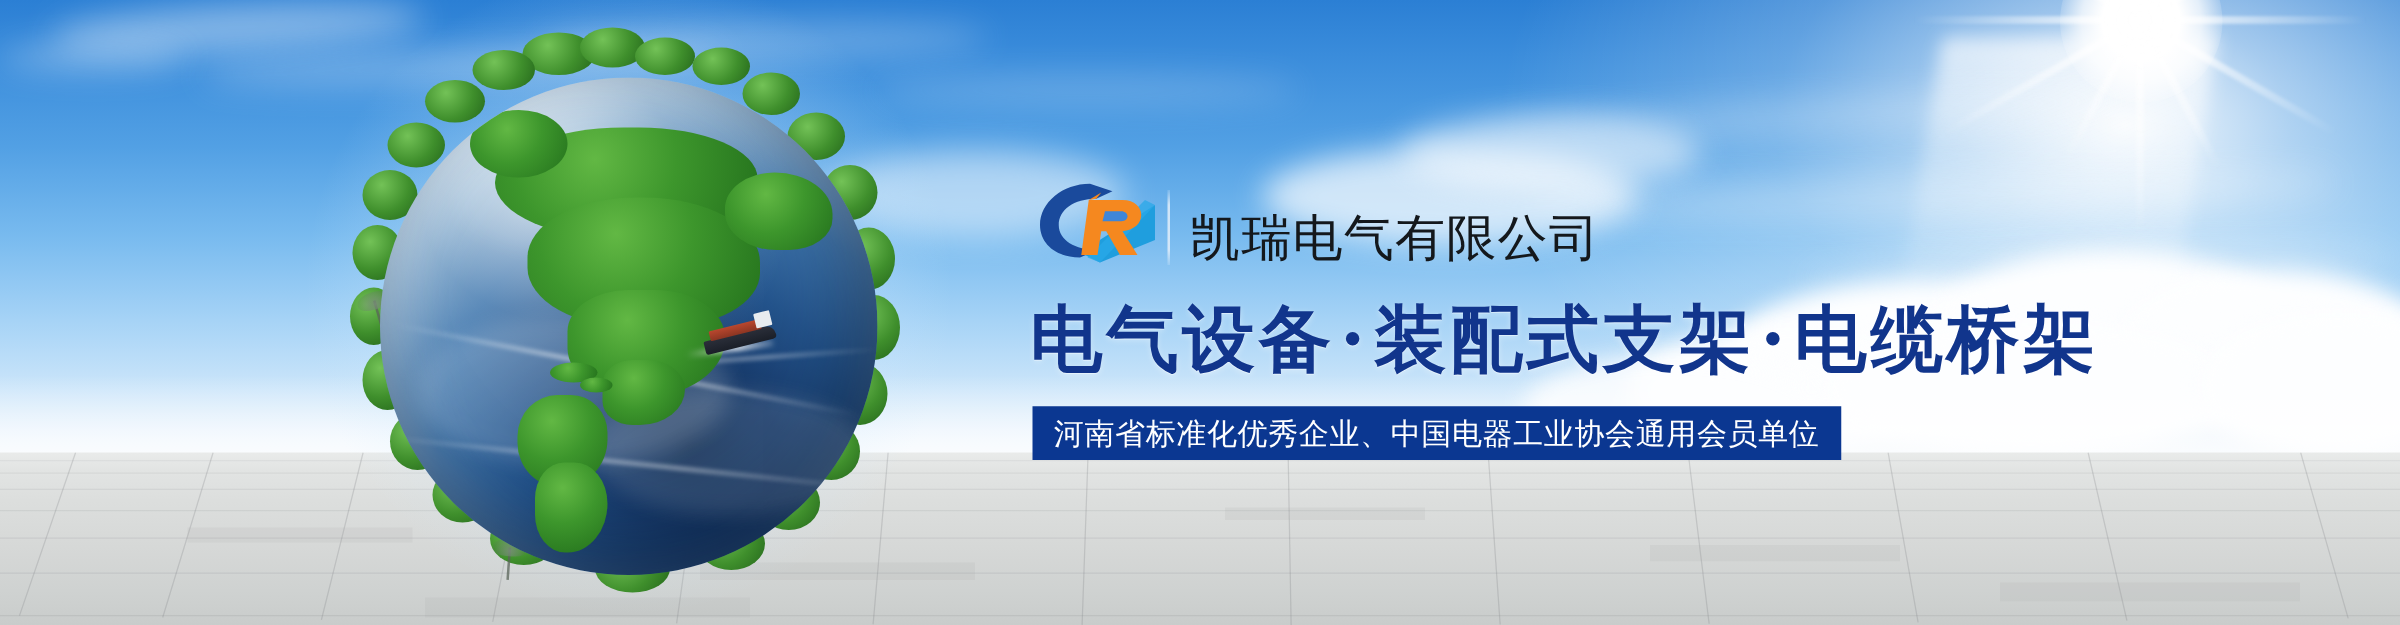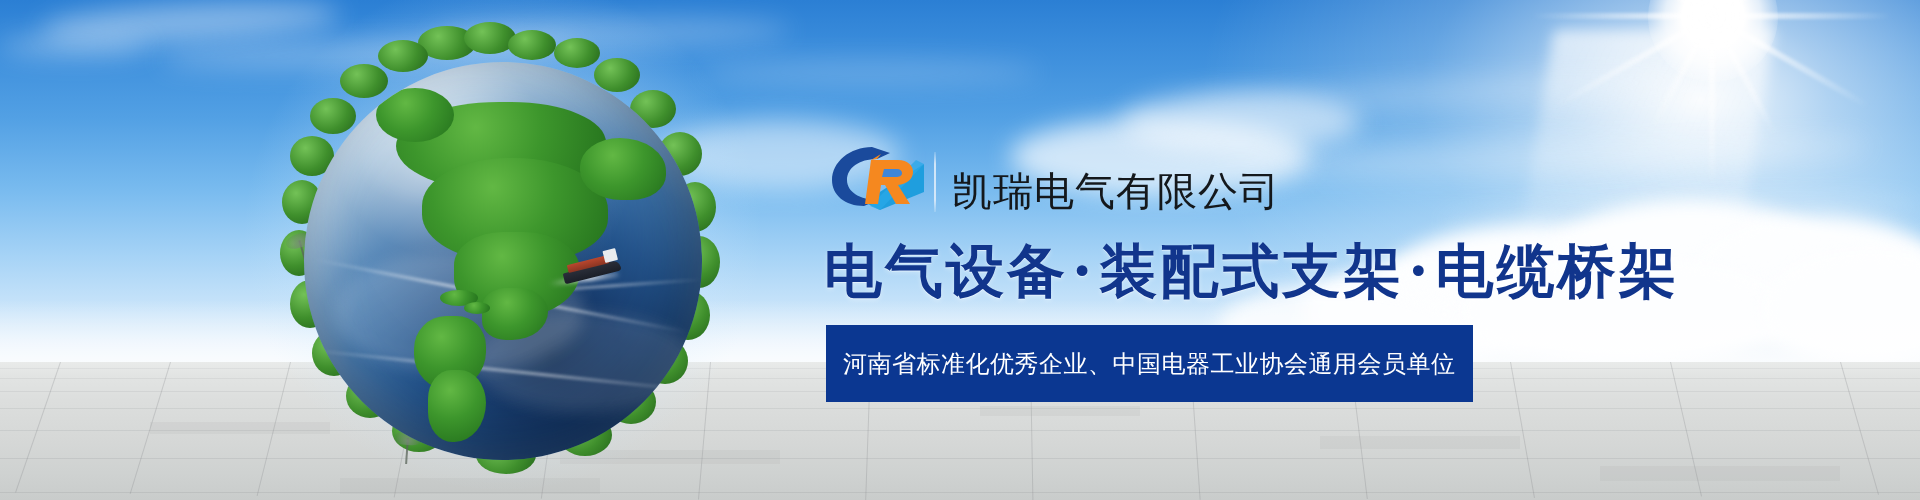--- a/index.html
+++ b/index.html
@@ -349,21 +349,21 @@
     white-space: nowrap;
     text-shadow: 0 1px 0 rgba(255,255,255,0.45), 0 2px 5px rgba(255,255,255,0.35);
     margin-top: 20px;
   }
   .headline .dot { padding: 0 4px; }
 
   .tagline-bar {
     position: absolute;
     left: 826px; top: 325px;
     height: 43px;
-    padding: 17px 17px;
+    padding: 0 17px;
     background: #0b3791;
     display: flex;
     align-items: center;
     white-space: nowrap;
   }
   .tagline-text {
     font-family: "DejaVu Sans", "Liberation Sans", sans-serif;
     font-size: 24px;
     font-weight: 400;
     color: #ffffff;

